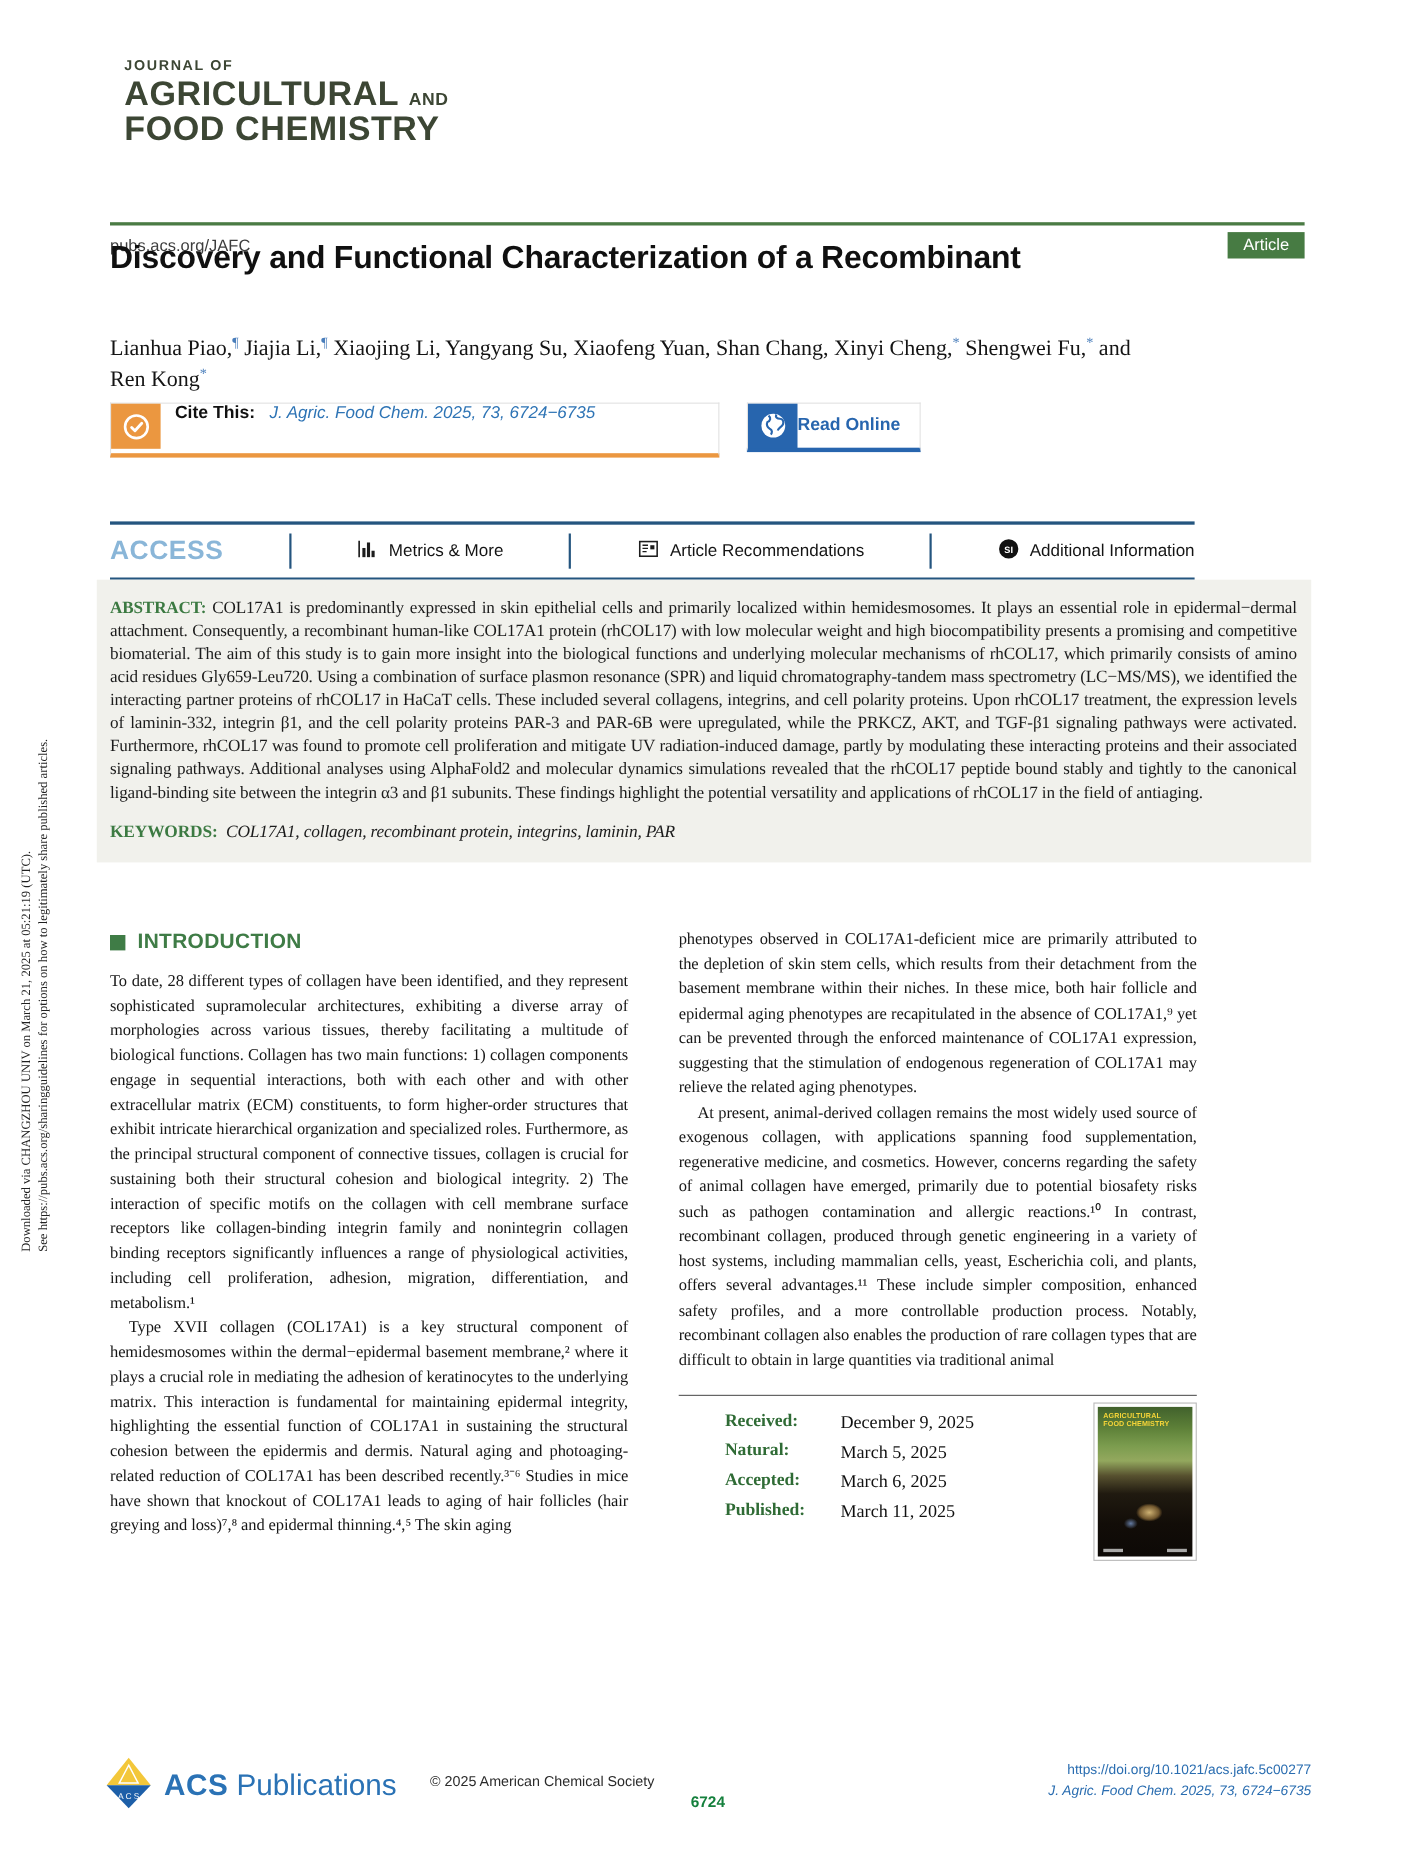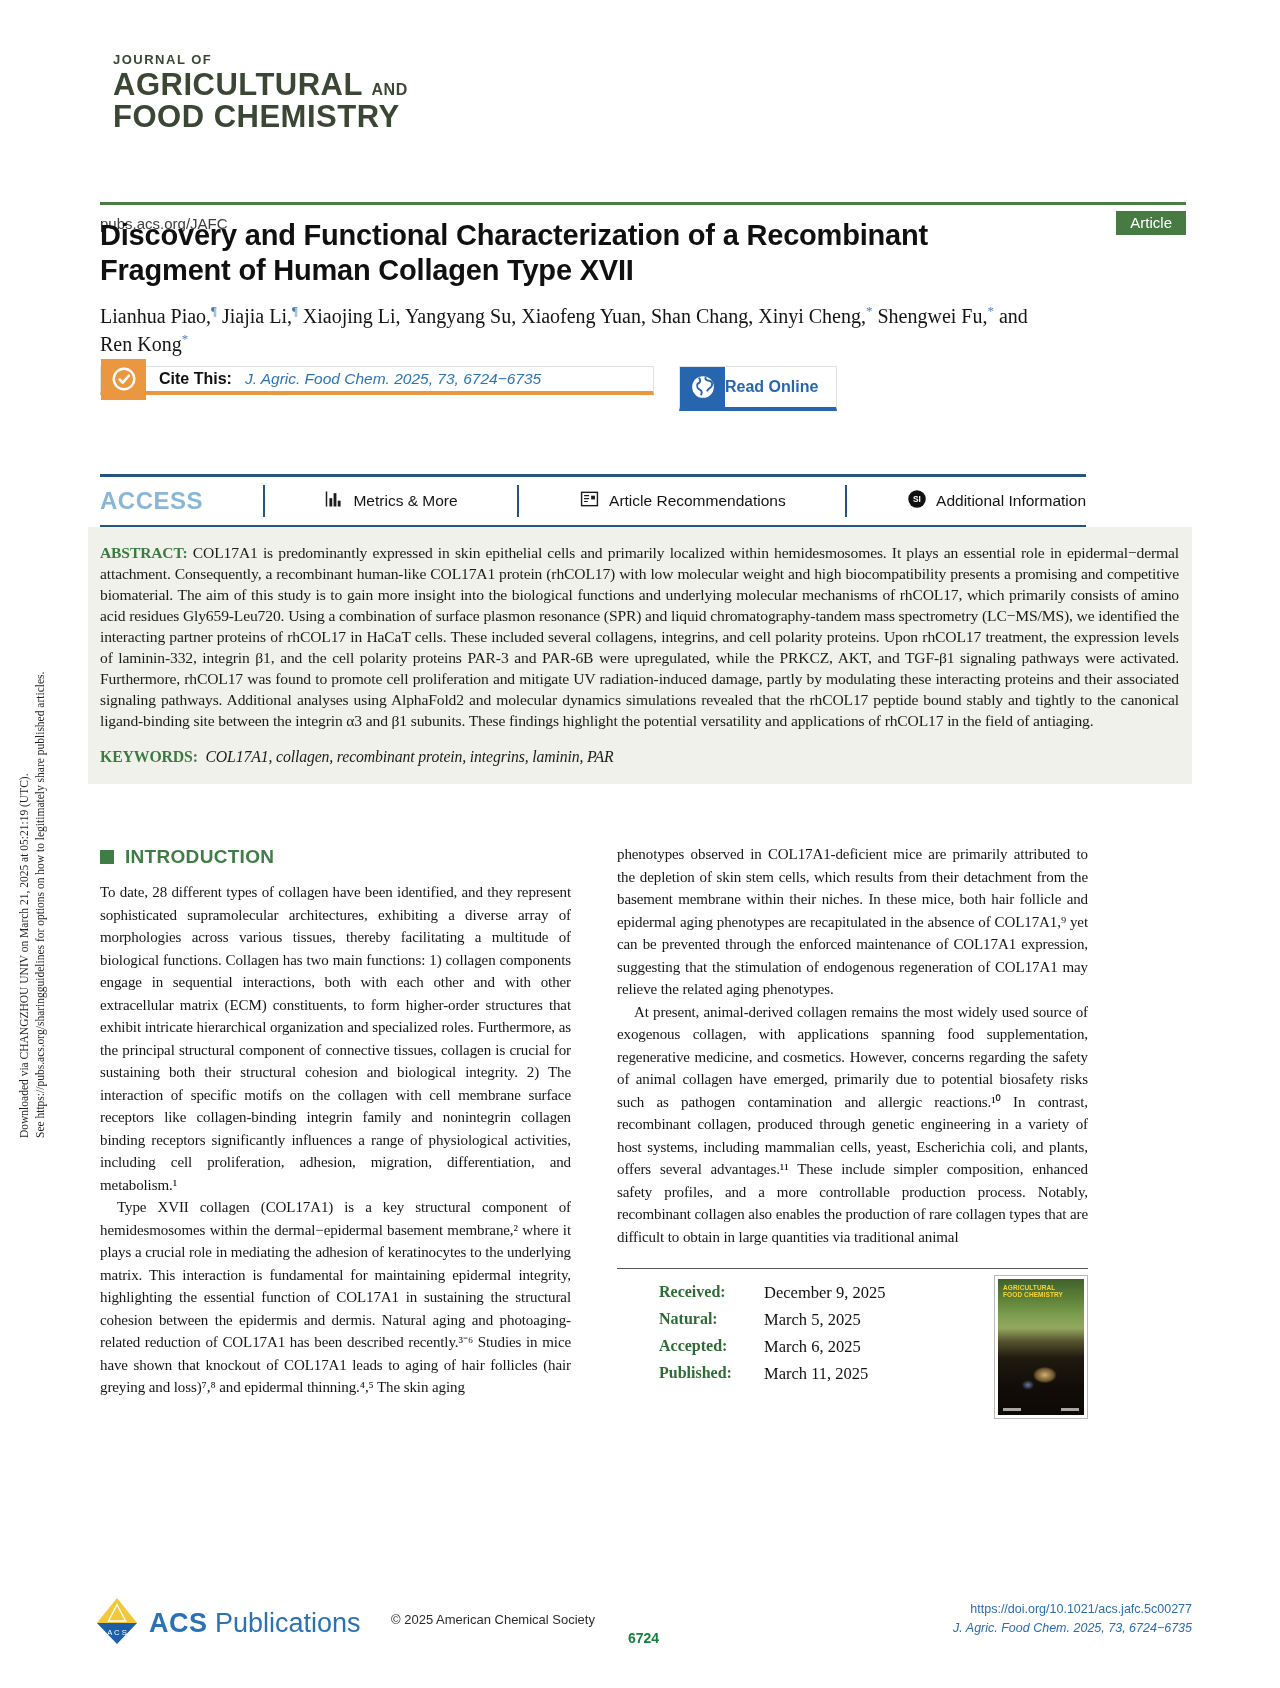--- a/index.html
+++ b/index.html
@@ -33,21 +33,21 @@
 
   .title { position:absolute; left:100px; top:218px; width:1000px;
     font-family:"Liberation Sans", sans-serif; font-weight:bold; font-size:29px; line-height:1.22; color:#101010; letter-spacing:-0.2px; }
 
   .authors { position:absolute; left:100px; top:302px; width:960px;
     font-size:20px; line-height:1.4; color:#141414; }
   .authors sup { color:#4a7ebb; font-size:13px; }
 
   
   .cite-bar { position:absolute; left:100px; top:366px; display:flex; align-items:stretch; }
-  .cite-tab { display:flex; align-items:center; gap:13px; width:554px; height:29px;
+  .cite-tab { display:flex; gap:13px; width:554px; height:50px;
     border:1px solid #e2e2e2; border-bottom:4px solid #eb9740; background:#fff; }
   .cite-icon { width:45px; height:41px; background:#eb9740; display:flex; align-items:center; justify-content:center; flex:none; }
   .cite-label { font-family:"Liberation Sans", sans-serif; font-weight:bold; font-size:16px; color:#111; }
   .cite-citation { font-family:"Liberation Sans", sans-serif; font-style:italic; font-size:15.5px; color:#2e74b5; }
   .read-tab { display:flex; align-items:center; height:45px; margin-left:25px;
     border:1px solid #e2e2e2; border-bottom:4px solid #2765ae; padding-right:18px; background:#fff; }
   .read-icon { width:45px; height:41px; background:#2765ae; display:flex; align-items:center; justify-content:center; flex:none; }
   .read-label { font-family:"Liberation Sans", sans-serif; font-weight:bold; font-size:16px; color:#2765ae; }
 
   
@@ -126,21 +126,20 @@
   </div>
 
   <div class="top-rule"></div>
   <div class="site-row">
     <span class="site-url">pubs.acs.org/JAFC</span>
     <span class="article-badge">Article</span>
   </div>
 
   <div class="title">
     <div>Discovery and Functional Characterization of a Recombinant</div>
-    <div>Fragment of Human Collagen Type XVII</div>
   </div>
 
   <div class="authors">
     <span><span>Lianhua Piao,</span><sup>¶</sup></span><span><span> Jiajia Li,</span><sup>¶</sup></span><span><span> Xiaojing Li, Yangyang Su, Xiaofeng Yuan, Shan Chang, Xinyi Cheng,</span><sup>*</sup></span><span><span> Shengwei Fu,</span><sup>*</sup></span><span><span> and Ren Kong</span><sup>*</sup></span>
   </div>
 
   <div class="cite-bar">
     <div class="cite-tab">
       <span class="cite-icon">
         <svg width="26" height="26" viewBox="0 0 24 24">

